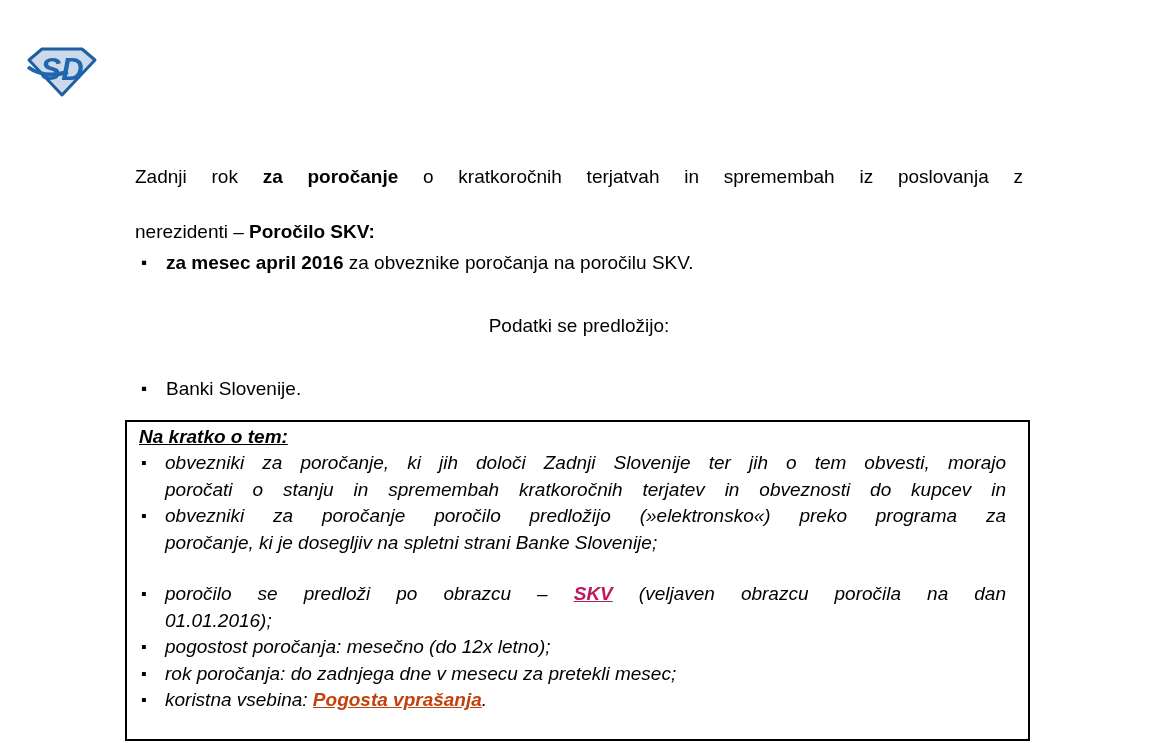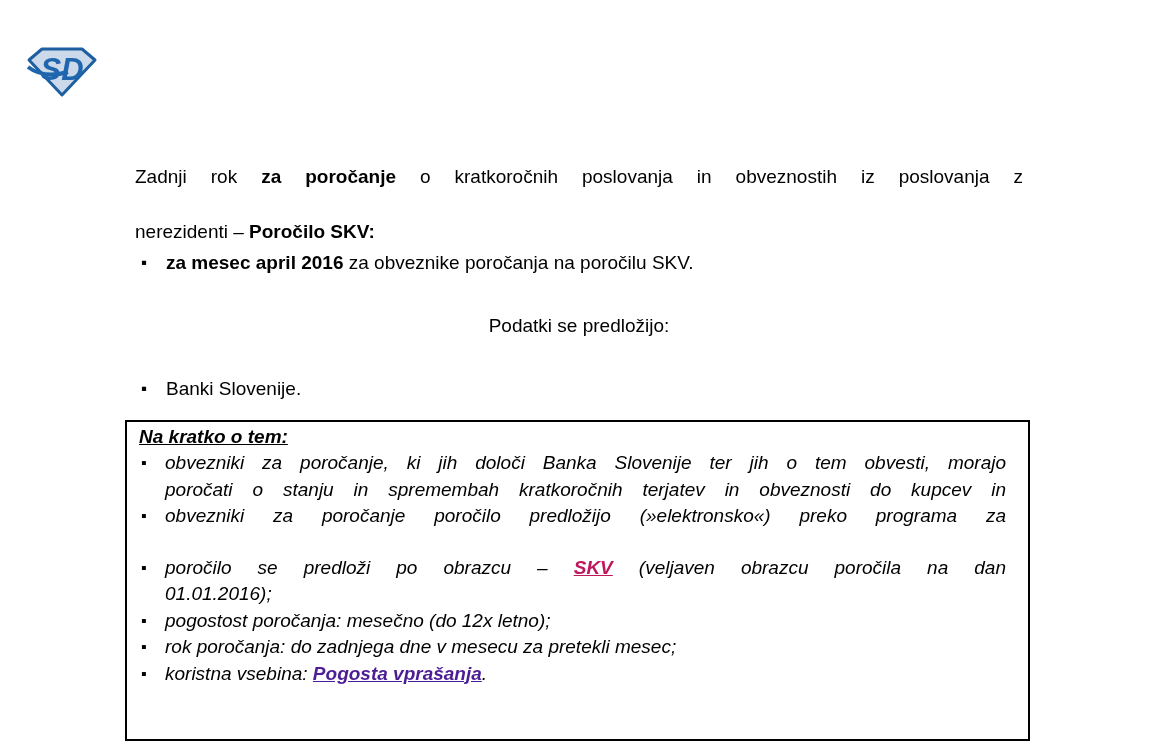--- a/index.html
+++ b/index.html
@@ -70,21 +70,21 @@
 
 <div id="logo">
   <svg width="72" height="52" viewBox="0 0 72 52">
     <path d="M3 14 L16 3 L56 3 L69 14 L36 49 Z" fill="#ccd9ea" stroke="#1d5fa0" stroke-width="3" stroke-linejoin="round"></path>
     <path d="M2 21 Q 18 33 42 26" fill="none" stroke="#2066ae" stroke-width="4"></path>
     <text x="36" y="34" text-anchor="middle" font-family="Liberation Sans, sans-serif" font-size="31" font-weight="bold" font-style="italic" fill="#2066ae">SD</text>
   </svg>
 </div>
 
 <div class="abs line just" style="left:135px; top:165px; width:888px;">
-  <span>Zadnji rok </span><span class="bd">za poročanje</span><span> o kratkoročnih poslovanja in obveznostih iz poslovanja z</span>
+  <span>Zadnji rok </span><span class="bd">za poročanje</span><span> o kratkoročnih terjatvah in spremembah iz poslovanja z</span>
 </div>
 <div class="abs line" style="left:135px; top:220px; width:888px;">
   <span>nerezidenti – </span><span class="bd">Poročilo SKV:</span>
 </div>
 
 <div class="abs line brow" style="left:135px; top:251px; width:888px;">
   <span class="mk">▪</span>
   <span class="bd">za mesec april 2016</span><span> za obveznike poročanja na poročilu SKV.</span>
 </div>
 
@@ -92,27 +92,28 @@
 <div class="abs line brow" style="left:135px; top:354px; width:888px;">
   <span class="mk">▪</span>
   <span>Banki Slovenije.</span>
 </div>
 
 <div id="infobox">
   <div class="bx-title">Na kratko o tem:</div>
 
   <div class="bx-item">
     <span class="mk">▪</span>
-    <div class="just">obvezniki za poročanje, ki jih določi Banka Slovenije ter jih o tem obvesti, morajo</div>
+    <div class="just">obvezniki za poročanje, ki jih določi Zadnji Slovenije ter jih o tem obvesti, morajo</div>
     <div class="just">poročati o stanju in spremembah kratkoročnih terjatev in obveznosti do kupcev in</div>
   </div>
 
   <div class="bx-item">
     <span class="mk">▪</span>
     <div class="just">obvezniki za poročanje poročilo predložijo (»elektronsko«) preko programa za</div>
+    <div>poročanje, ki je dosegljiv na spletni strani Banke Slovenije;</div>
   </div>
 
   <div class="spacer"></div>
 
   <div class="bx-item">
     <span class="mk">▪</span>
     <div class="just"><span>poročilo se predloži po obrazcu – </span><a class="doclink" href="#" style="color: #be185d;">SKV</a><span> (veljaven obrazcu poročila na dan</span></div>
     <div>01.01.2016);</div>
   </div>
 
@@ -121,15 +122,15 @@
     <div>pogostost poročanja: mesečno (do 12x letno);</div>
   </div>
 
   <div class="bx-item">
     <span class="mk">▪</span>
     <div>rok poročanja: do zadnjega dne v mesecu za pretekli mesec;</div>
   </div>
 
   <div class="bx-item">
     <span class="mk">▪</span>
-    <div><span>koristna vsebina: </span><a class="doclink" href="#" style="color: #4c1d95;">Pogosta vprašanja</a><span>.</span></div>
+    <div><span>koristna vsebina: </span><a class="doclink" href="#" style="color: #c2410c;">Pogosta vprašanja</a><span>.</span></div>
   </div>
 </div>
 
 </body></html>

